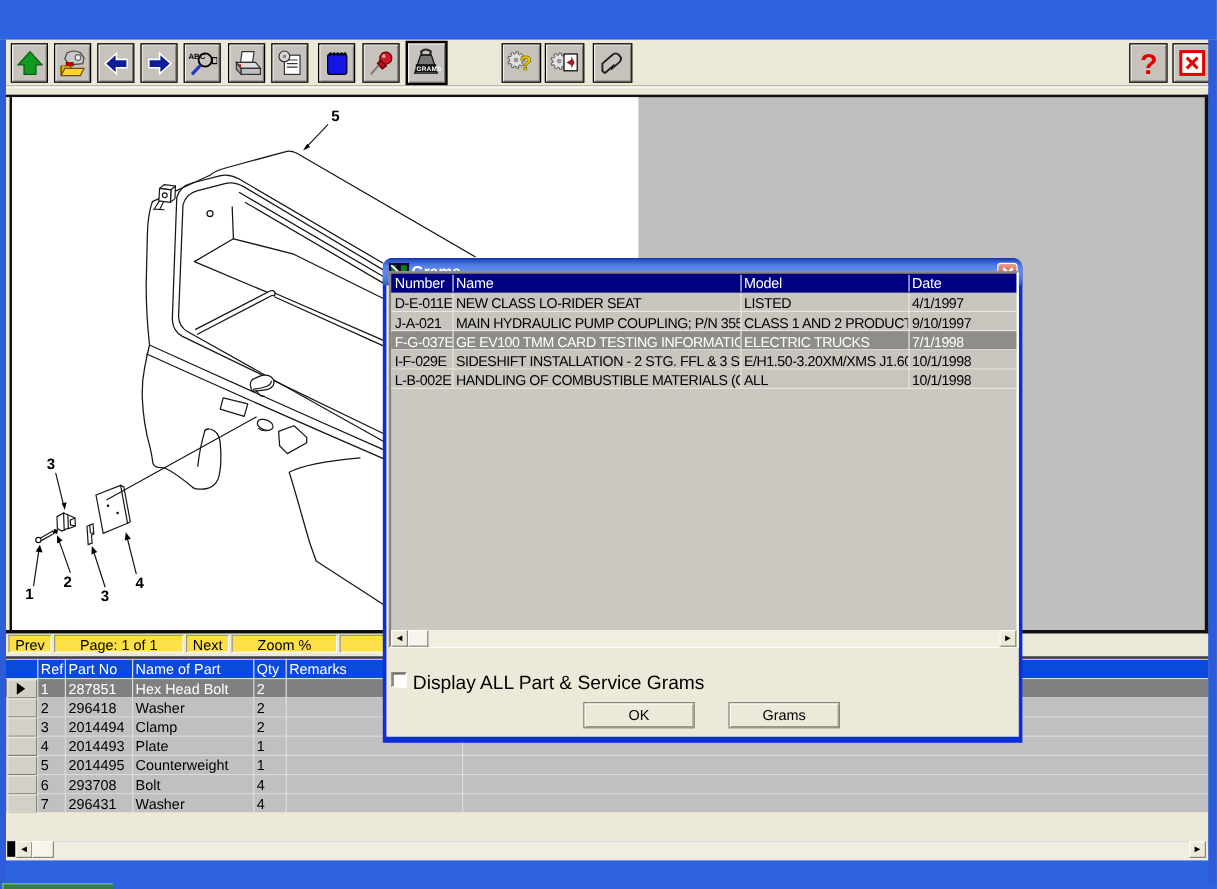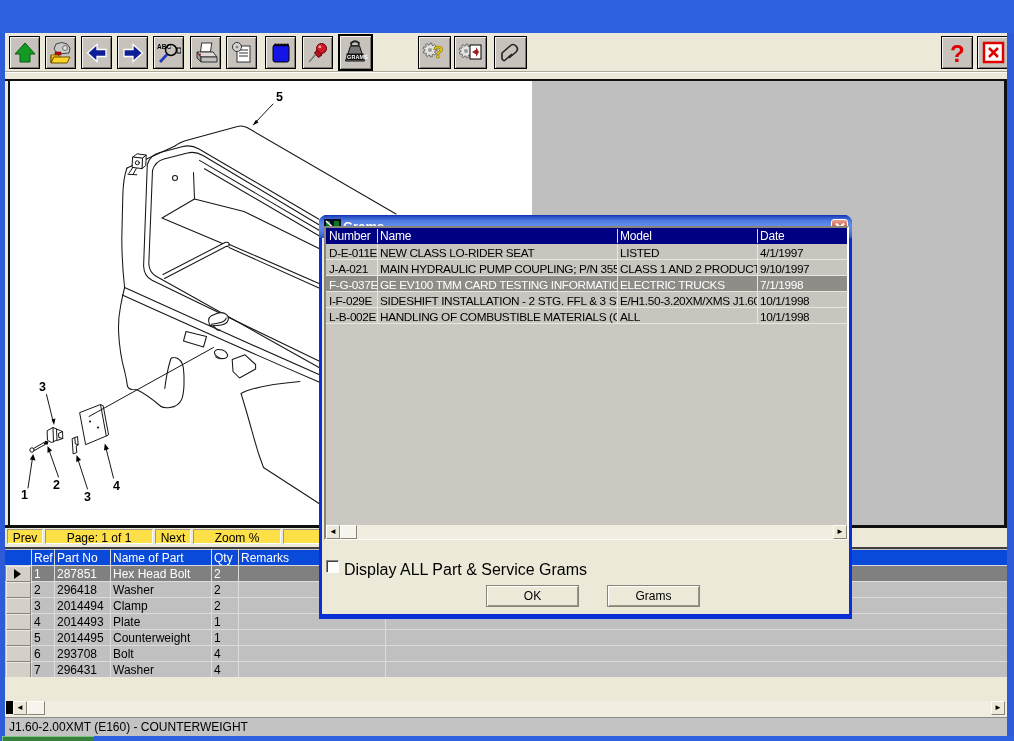--- a/index.html
+++ b/index.html
@@ -345,21 +345,20 @@
       <div class="vline" style="left:233px;"></div>
       <div class="vline" style="left:380px;"></div>
   </div>
   <div id="gap"></div>
   <div id="hscroll">
     <div style="position:absolute;left:1px;top:0px;width:7px;height:13px;background:#000;"></div>
     <div class="sbtn" style="left:8px;">◄</div>
     <div style="position:absolute;left:22px;top:0px;width:18px;height:14px;background:#f6f4ec;border:1px solid;border-color:#fdfdfb #888478 #888478 #fdfdfb;"></div>
     <div class="sbtn" style="left:986px;">►</div>
   </div>
-  <div id="status">J1.60-2.00XMT (E160) - COUNTERWEIGHT</div>
   <div class="sidebL"></div>
     <div class="sidebR"></div>
   <div id="bborder"></div>
     <div id="greenpatch"></div>
   <div id="dlg">
     <div id="dtitle">
       <svg class="appico" viewBox="0 0 17 16">
           <rect x="0" y="0" width="17" height="16" fill="#0a0a2a"></rect>
           <rect x="2" y="2" width="4" height="10" fill="#0b7a1e"></rect>
           <rect x="10" y="2" width="5" height="9" fill="#0b7a1e"></rect>

